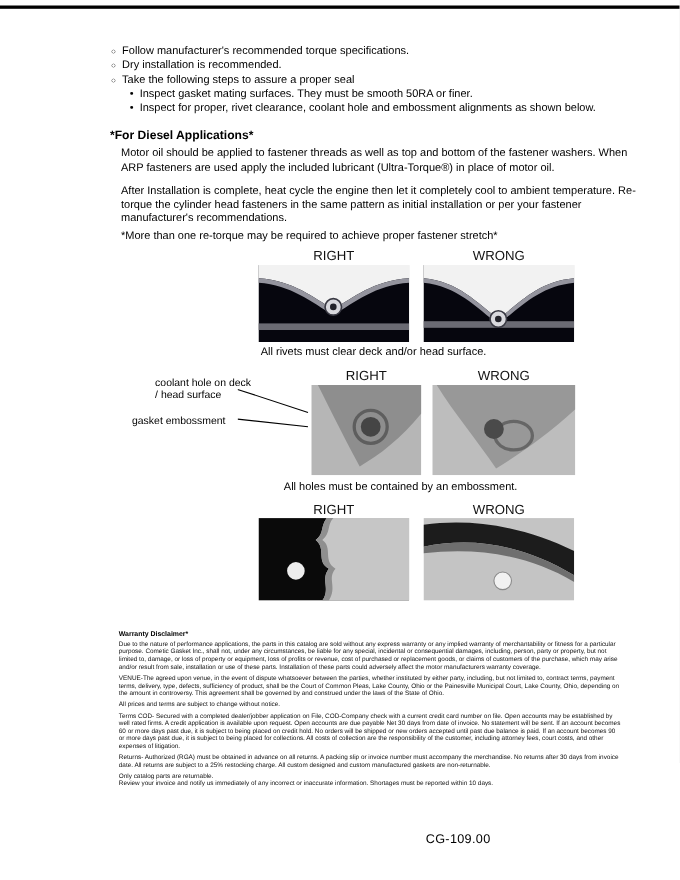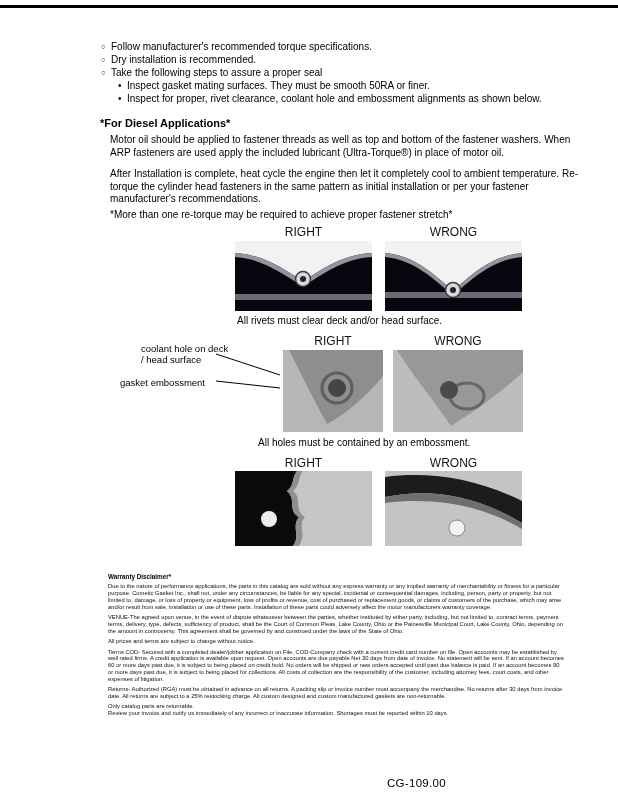--- a/index.html
+++ b/index.html
@@ -48,21 +48,21 @@
   .hdr-r3-wrong { left:385px; top:456px; width:137px; }
   .panel-r3-right { left:235px; top:471px; }
   .panel-r3-wrong { left:385px; top:471px; }
   .cap-r3 { left:237px; top:549px; width:230px; line-height:12.5px; }
 
   .legal { left:108px; top:573px; width:456px; font-size:5.8px; line-height:1.18; color:#111; }
   .legal h4 { font-size:6.3px; font-weight:bold; margin-bottom:3px; color:#000; }
   .legal p { margin-bottom:3.5px; }
   .legal p.nogap { margin-bottom:0; }
 
-  .footer-num { left:387px; top:757px; font-size:11.5px; letter-spacing:0.3px;margin-top:20px; }
+  .footer-num { left:387px; top:757px; font-size:11.5px; letter-spacing:0.3px; }
 </style>
 </head>
 <body>
 
 <div class="page">
 
   <div class="abs top-rule"></div>
 
 
   <div class="abs bullets">

